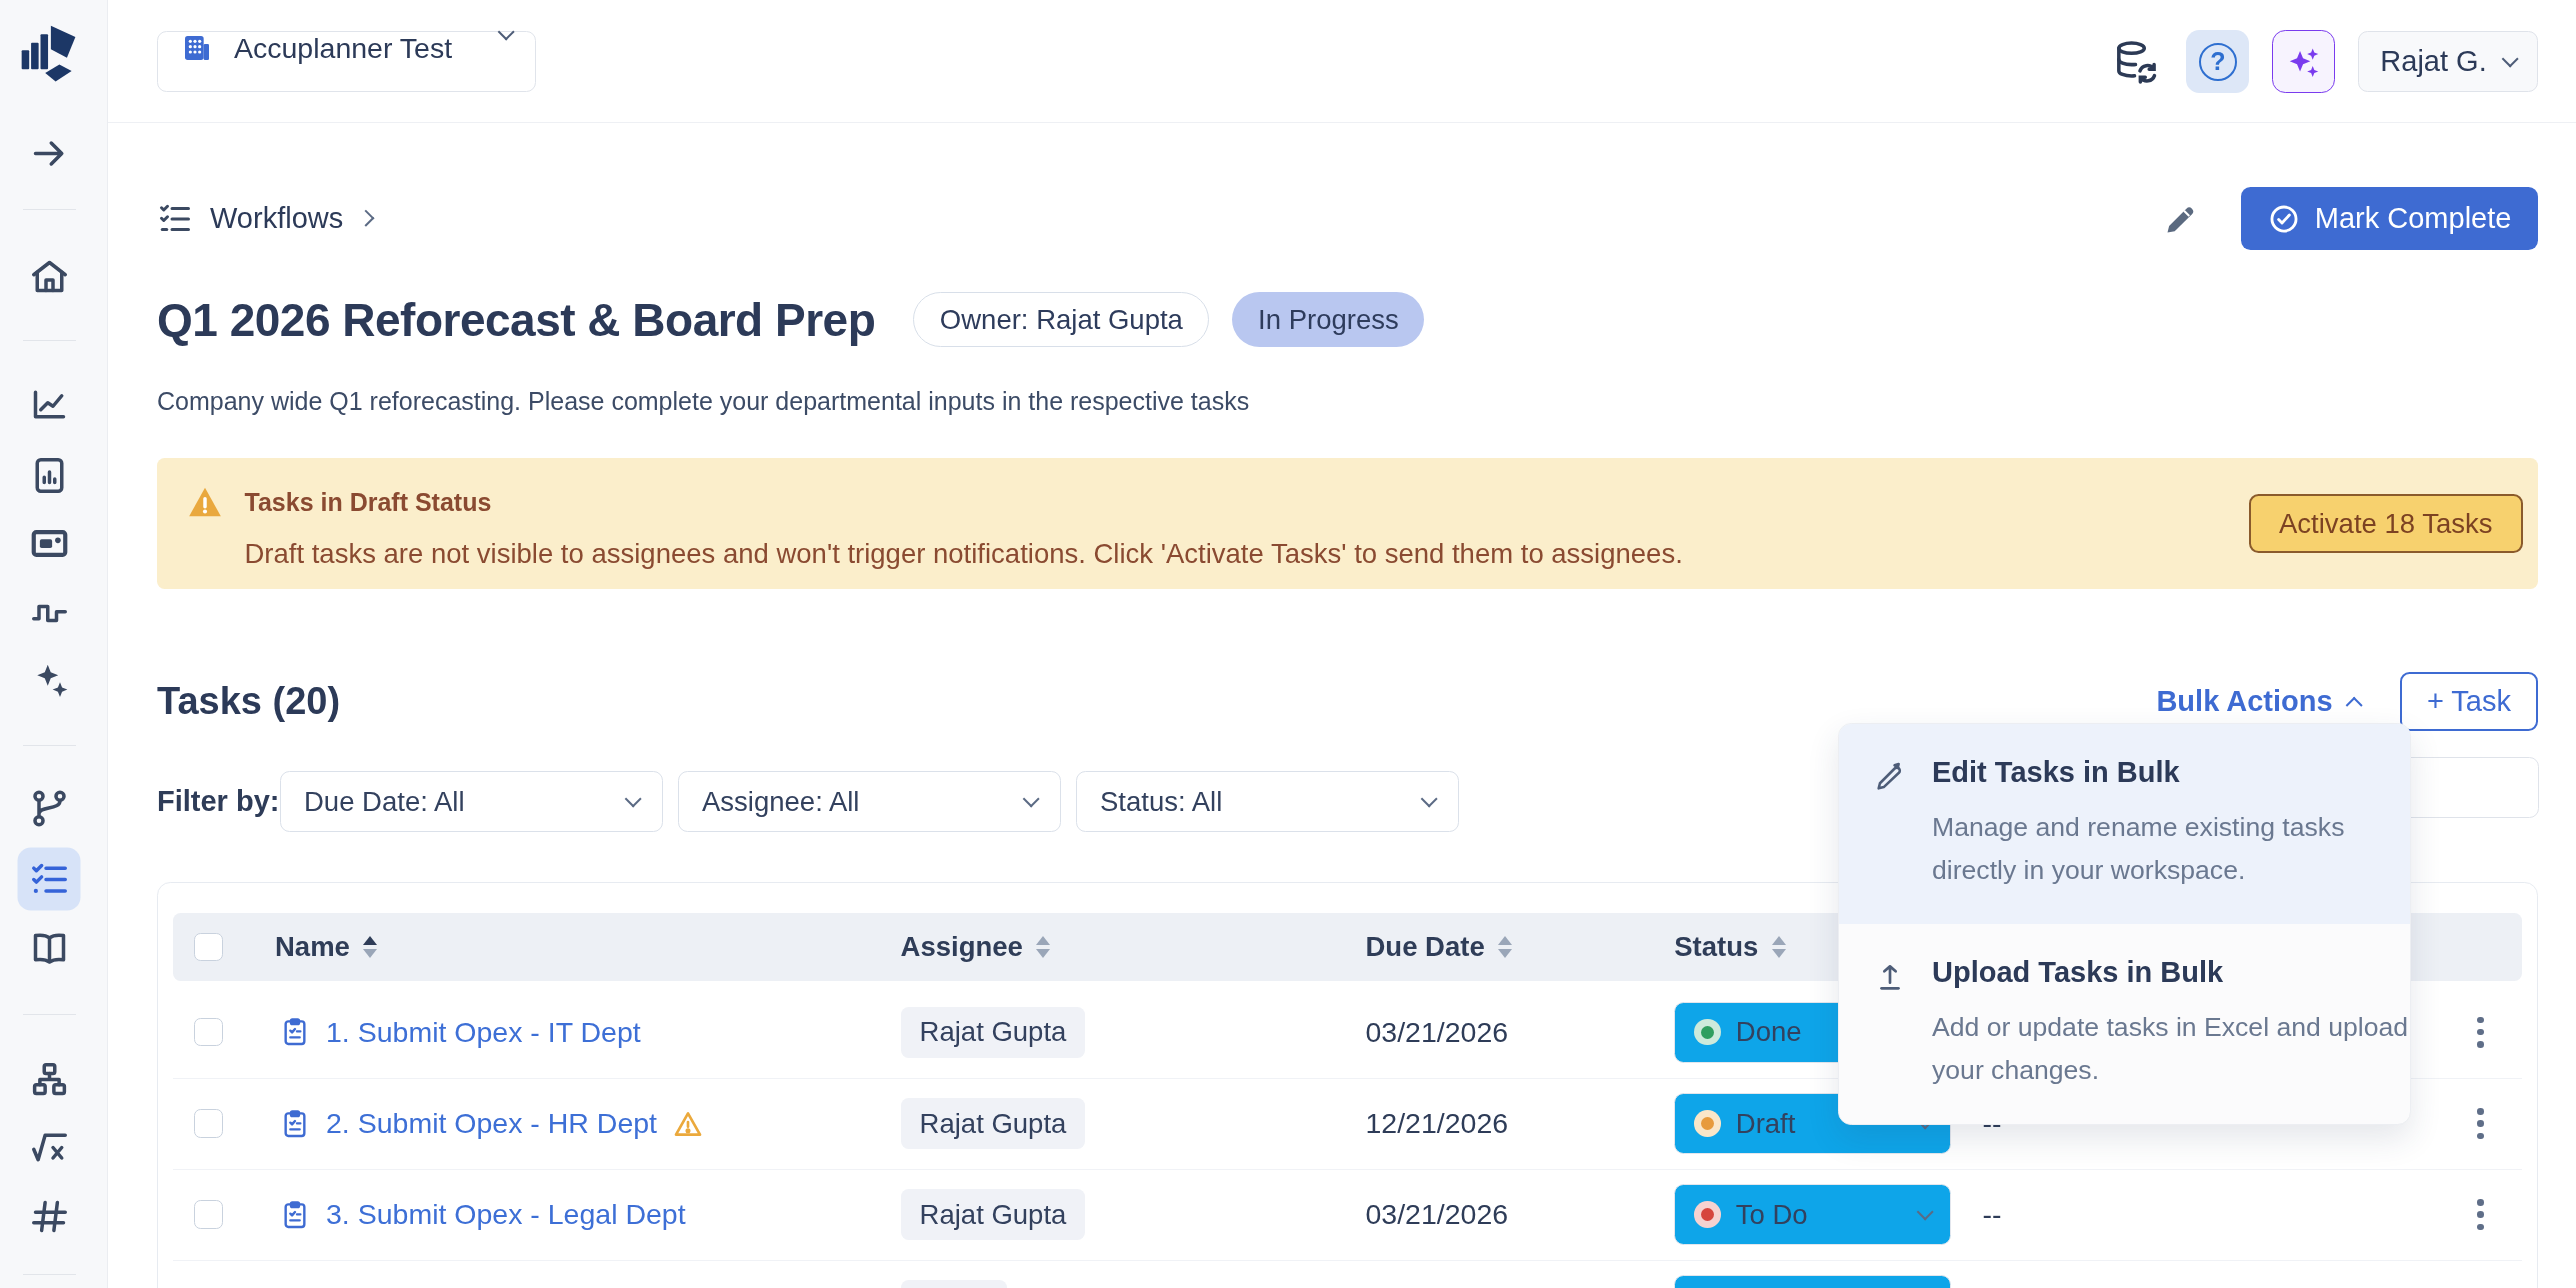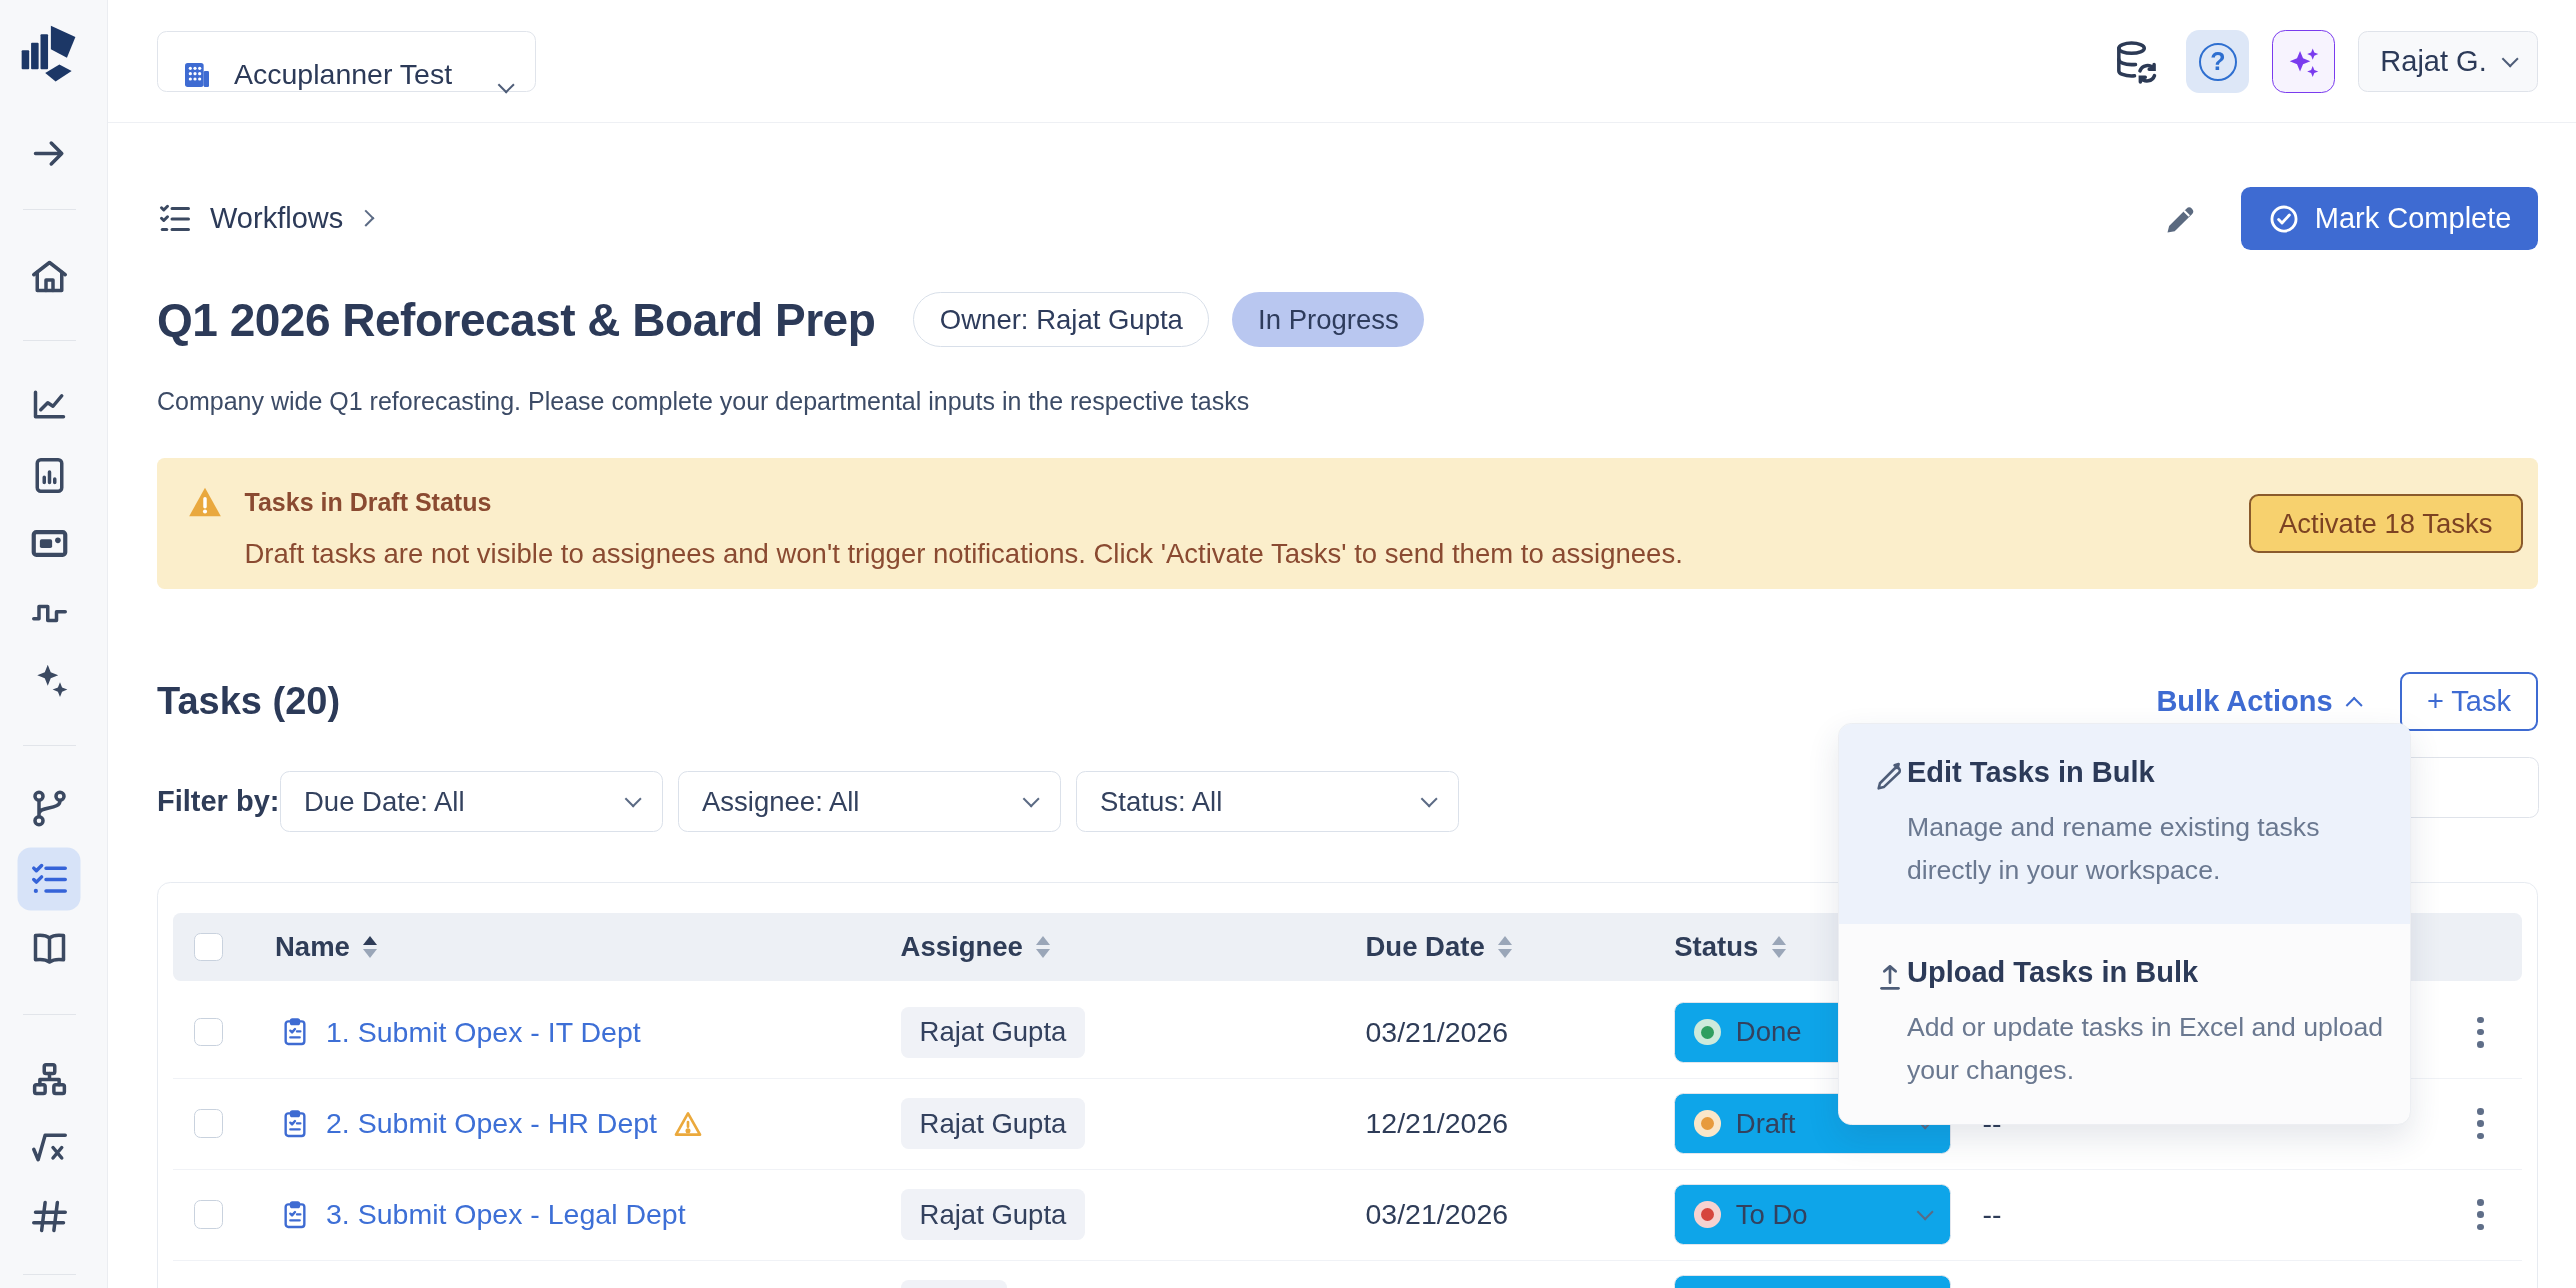--- a/index.html
+++ b/index.html
@@ -16,21 +16,21 @@
     border-radius:13.3px; }
   .s-item.active { background:#d7e3f8; }
   .s-div { position:absolute; left:23px; width:53px; height:0.9px; background:#e2e5ea; }
   .s-item svg { width:42px; height:42px; }
 
   
   .topbar { position:absolute; left:108px; top:0; right:0; height:123px;
     border-bottom:1.9px solid #eef0f4; background:#fff; }
   .ws-btn { position:absolute; left:49px; top:31px; width:379px; height:61px;
     border:1.9px solid #e0e4eb; border-radius:9.5px; background:#fff;
-    display:flex; align-items:flex-end; padding:0 23px; gap:21px; }
+    display:flex; align-items:flex-start; padding:0 23px; gap:21px; }
   .ws-btn .lbl { font-size:28.5px; color:#2c3a58; flex:1; }
   .topbar-right { position:absolute; right:38px; top:0; height:123px;
     display:flex; align-items:center; gap:23px; }
   .icon-btn { width:63px; height:63px; border-radius:13.3px;
     display:flex; align-items:center; justify-content:center; }
   .help-btn { background:#dde7f7; }
   .help-circle { width:38px; height:38px; border:2.8px solid #2e6fd0; border-radius:50%;
     display:flex; align-items:center; justify-content:center;
     font-size:25px; font-weight:bold; color:#2e6fd0; }
   .ai-btn { background:#f7f3fe; border:1.9px solid #7a3bee; }
@@ -125,21 +125,21 @@
     display:flex; align-items:center; justify-content:center; }
   .dot { width:13.3px; height:13.3px; border-radius:50%; }
   .dash { font-size:28.5px; color:#2e3c58; padding-left:9.5px; }
   .kebab { justify-self:end; padding-right:38px; display:flex; flex-direction:column; gap:5.7px; }
   .kebab i { width:6.6px; height:6.6px; border-radius:50%; background:#5f6e88; }
 
   
   .bulk-panel { position:absolute; left:1838px; top:723px; width:573px;
     background:#fbfbfc; border:0.9px solid #eceef2; border-radius:13.3px;
     box-shadow:0 13.3px 32px rgba(40,55,90,.12); z-index:50; overflow:hidden; }
-  .bulk-item { padding:32px 28.5px 32px 34px; display:flex; }
+  .bulk-item { padding:32px 28.5px 32px 34px; display:flex; gap:25px; }
   .bulk-item.active { background:#edf2fb; }
   .bulk-item .tt { font-size:29px; font-weight:bold; color:#2c3a58; }
   .bulk-item .dd { margin-top:17px; font-size:26.6px; line-height:43px; color:#6a7890; width:484px; }
   .bulk-item .ic { padding-top:3.8px; }
 
   svg { display:block; }
 </style>
 </head>
 <body>
 

